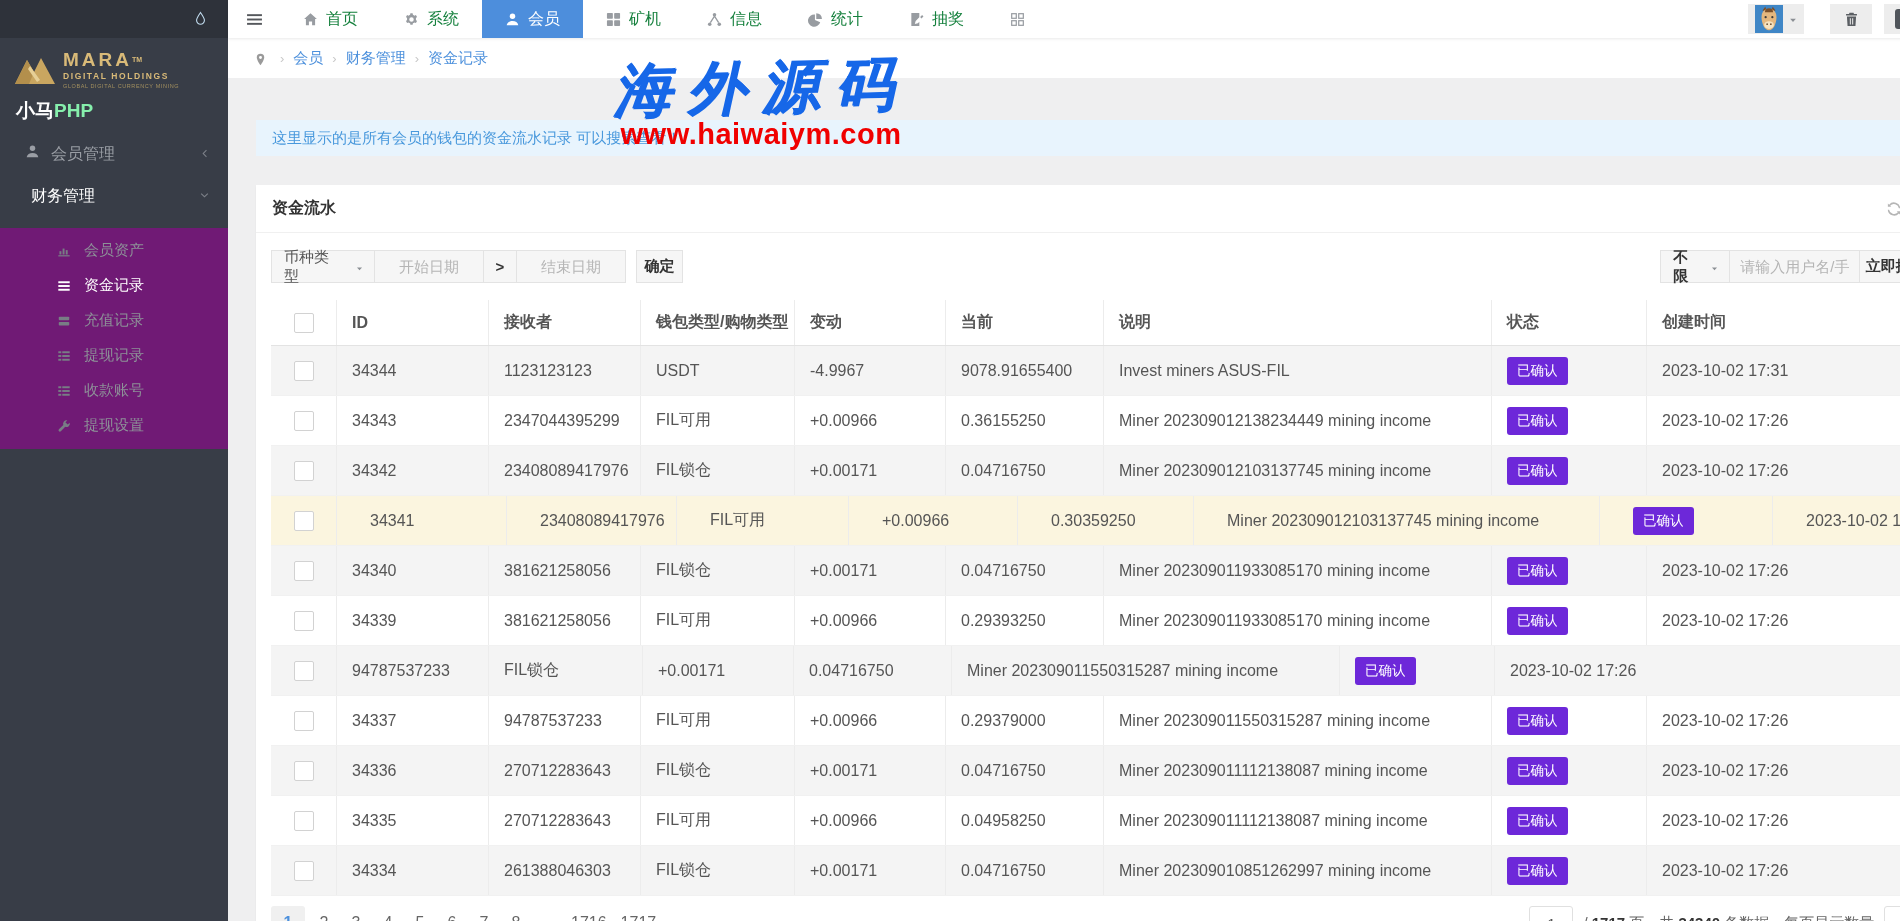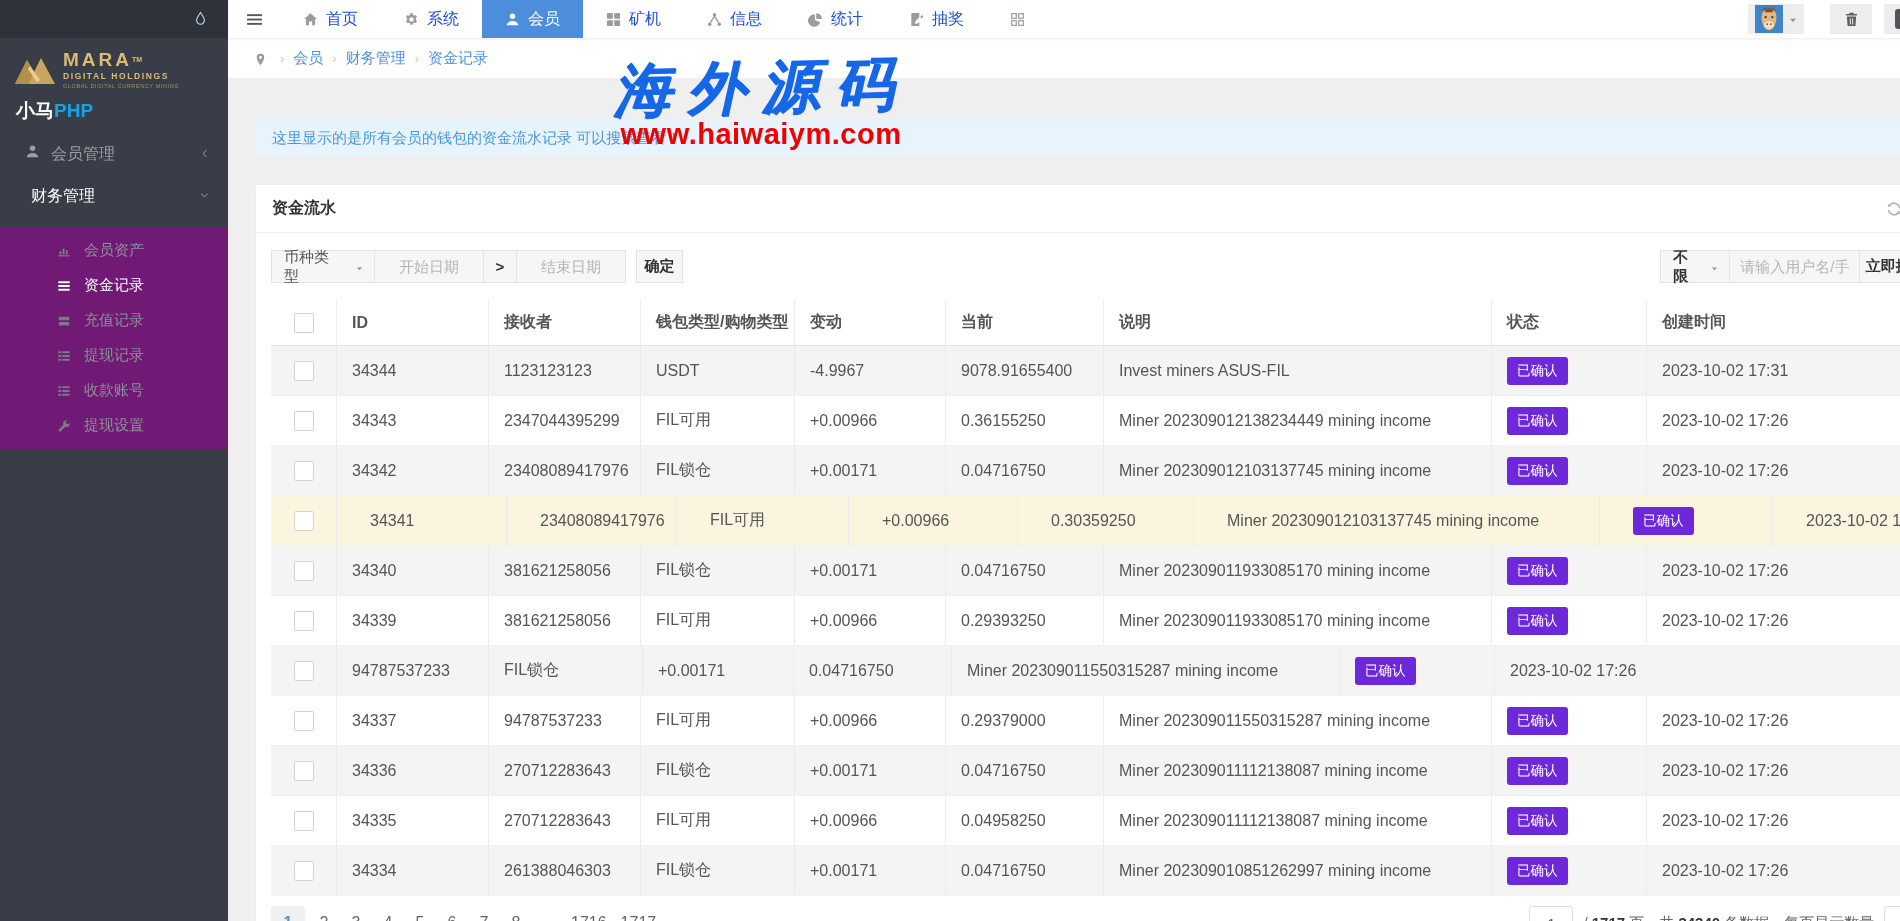--- a/index.html
+++ b/index.html
@@ -13,39 +13,39 @@
   .sb-top .droplet { position:absolute; right:20px; top:9px; color:#BFD9EC; }
   .logo { display:flex; align-items:center; margin:12px 0 0 14px; }
   .logo-mark { flex-shrink:0; }
   .logo-text { margin-left:7px; }
   .logo-title { font-size:19px; font-weight:bold; letter-spacing:3px; color:#D9BA78; line-height:19px; }
   .logo-title .tm { font-size:7px; letter-spacing:0; vertical-align:top; }
   .logo-sub { font-size:8.5px; font-weight:bold; letter-spacing:1.6px; color:#D9BA78; margin-top:2px; }
   .logo-tag { font-size:5.5px; letter-spacing:.6px; color:#A3905F; margin-top:2px; }
   .product { margin:9px 0 0 16px; font-size:19px; font-weight:bold; }
   .product .p1 { color:#FFFFFF; }
-  .product .p2 { color:#0ea5e9; }
+  .product .p2 { color:#86efac; }
   .menu { margin-top:20px; }
   .menu-item { height:42px; display:flex; align-items:flex-start; padding:0 18px 0 25px; color:#9A9EA5; font-size:16px; cursor:pointer; }
   .menu-item .mi-label { margin-left:11px; }
   .menu-item .chev { margin-left:auto; color:#7C8088; }
   .menu-item.open { color:#FFFFFF; padding-left:31px; }
   .menu-item.open .mi-label { margin-left:0; }
   .submenu { background:#701a75; padding:5px 0 6px 0; }
   .sub-item { height:35px; display:flex; align-items:center; padding-left:57px; font-size:15px; color:#8D9198; cursor:pointer; }
   .sub-item .ic { margin-right:13px; color:#787D85; }
   .sub-item.active { color:#FFFFFF; }
   .sub-item.active .ic { color:#FFFFFF; }
 
   
   .main { flex:1; position:relative; }
   .topbar { height:38px; background:#FFFFFF; display:flex; align-items:center; box-shadow:0 1px 3px rgba(0,0,0,.09); position:relative; z-index:5; }
   .hamburger { width:52px; text-align:center; color:#55585C; cursor:pointer; }
   .nav { display:flex; list-style:none; height:38px; }
-  .nav-item { display:flex; align-items:center; padding:0 23px; font-size:16px; color:#1d4ed8; cursor:pointer; height:38px; }
+  .nav-item { display:flex; align-items:center; padding:0 23px; font-size:16px; color:#15803d; cursor:pointer; height:38px; }
   .nav-item .ic { color:#989CA1; margin-right:8px; }
   .nav-item.active { background:#4D8EDC; color:#FFFFFF; }
   .nav-item.active .ic { color:#FFFFFF; }
   .topbar-right { margin-left:auto; display:flex; align-items:center; padding-right:10px; }
   .avatar-box { width:56px; height:30px; background:#EDEDED; display:flex; align-items:center; justify-content:center; margin-right:14px; cursor:pointer; }
   .avatar-box .caret { color:#8B8F94; margin-left:5px; }
   .tool-box { width:42px; height:30px; background:#EDEDED; display:flex; align-items:center; justify-content:center; margin-left:12px; cursor:pointer; color:#5A5E63; }
   .dark-sq { width:20px; height:20px; background:#50555B; border-radius:3px; display:flex; align-items:center; justify-content:center; color:#FFFFFF; }
   .dark-list { color:#50555B; }
 

